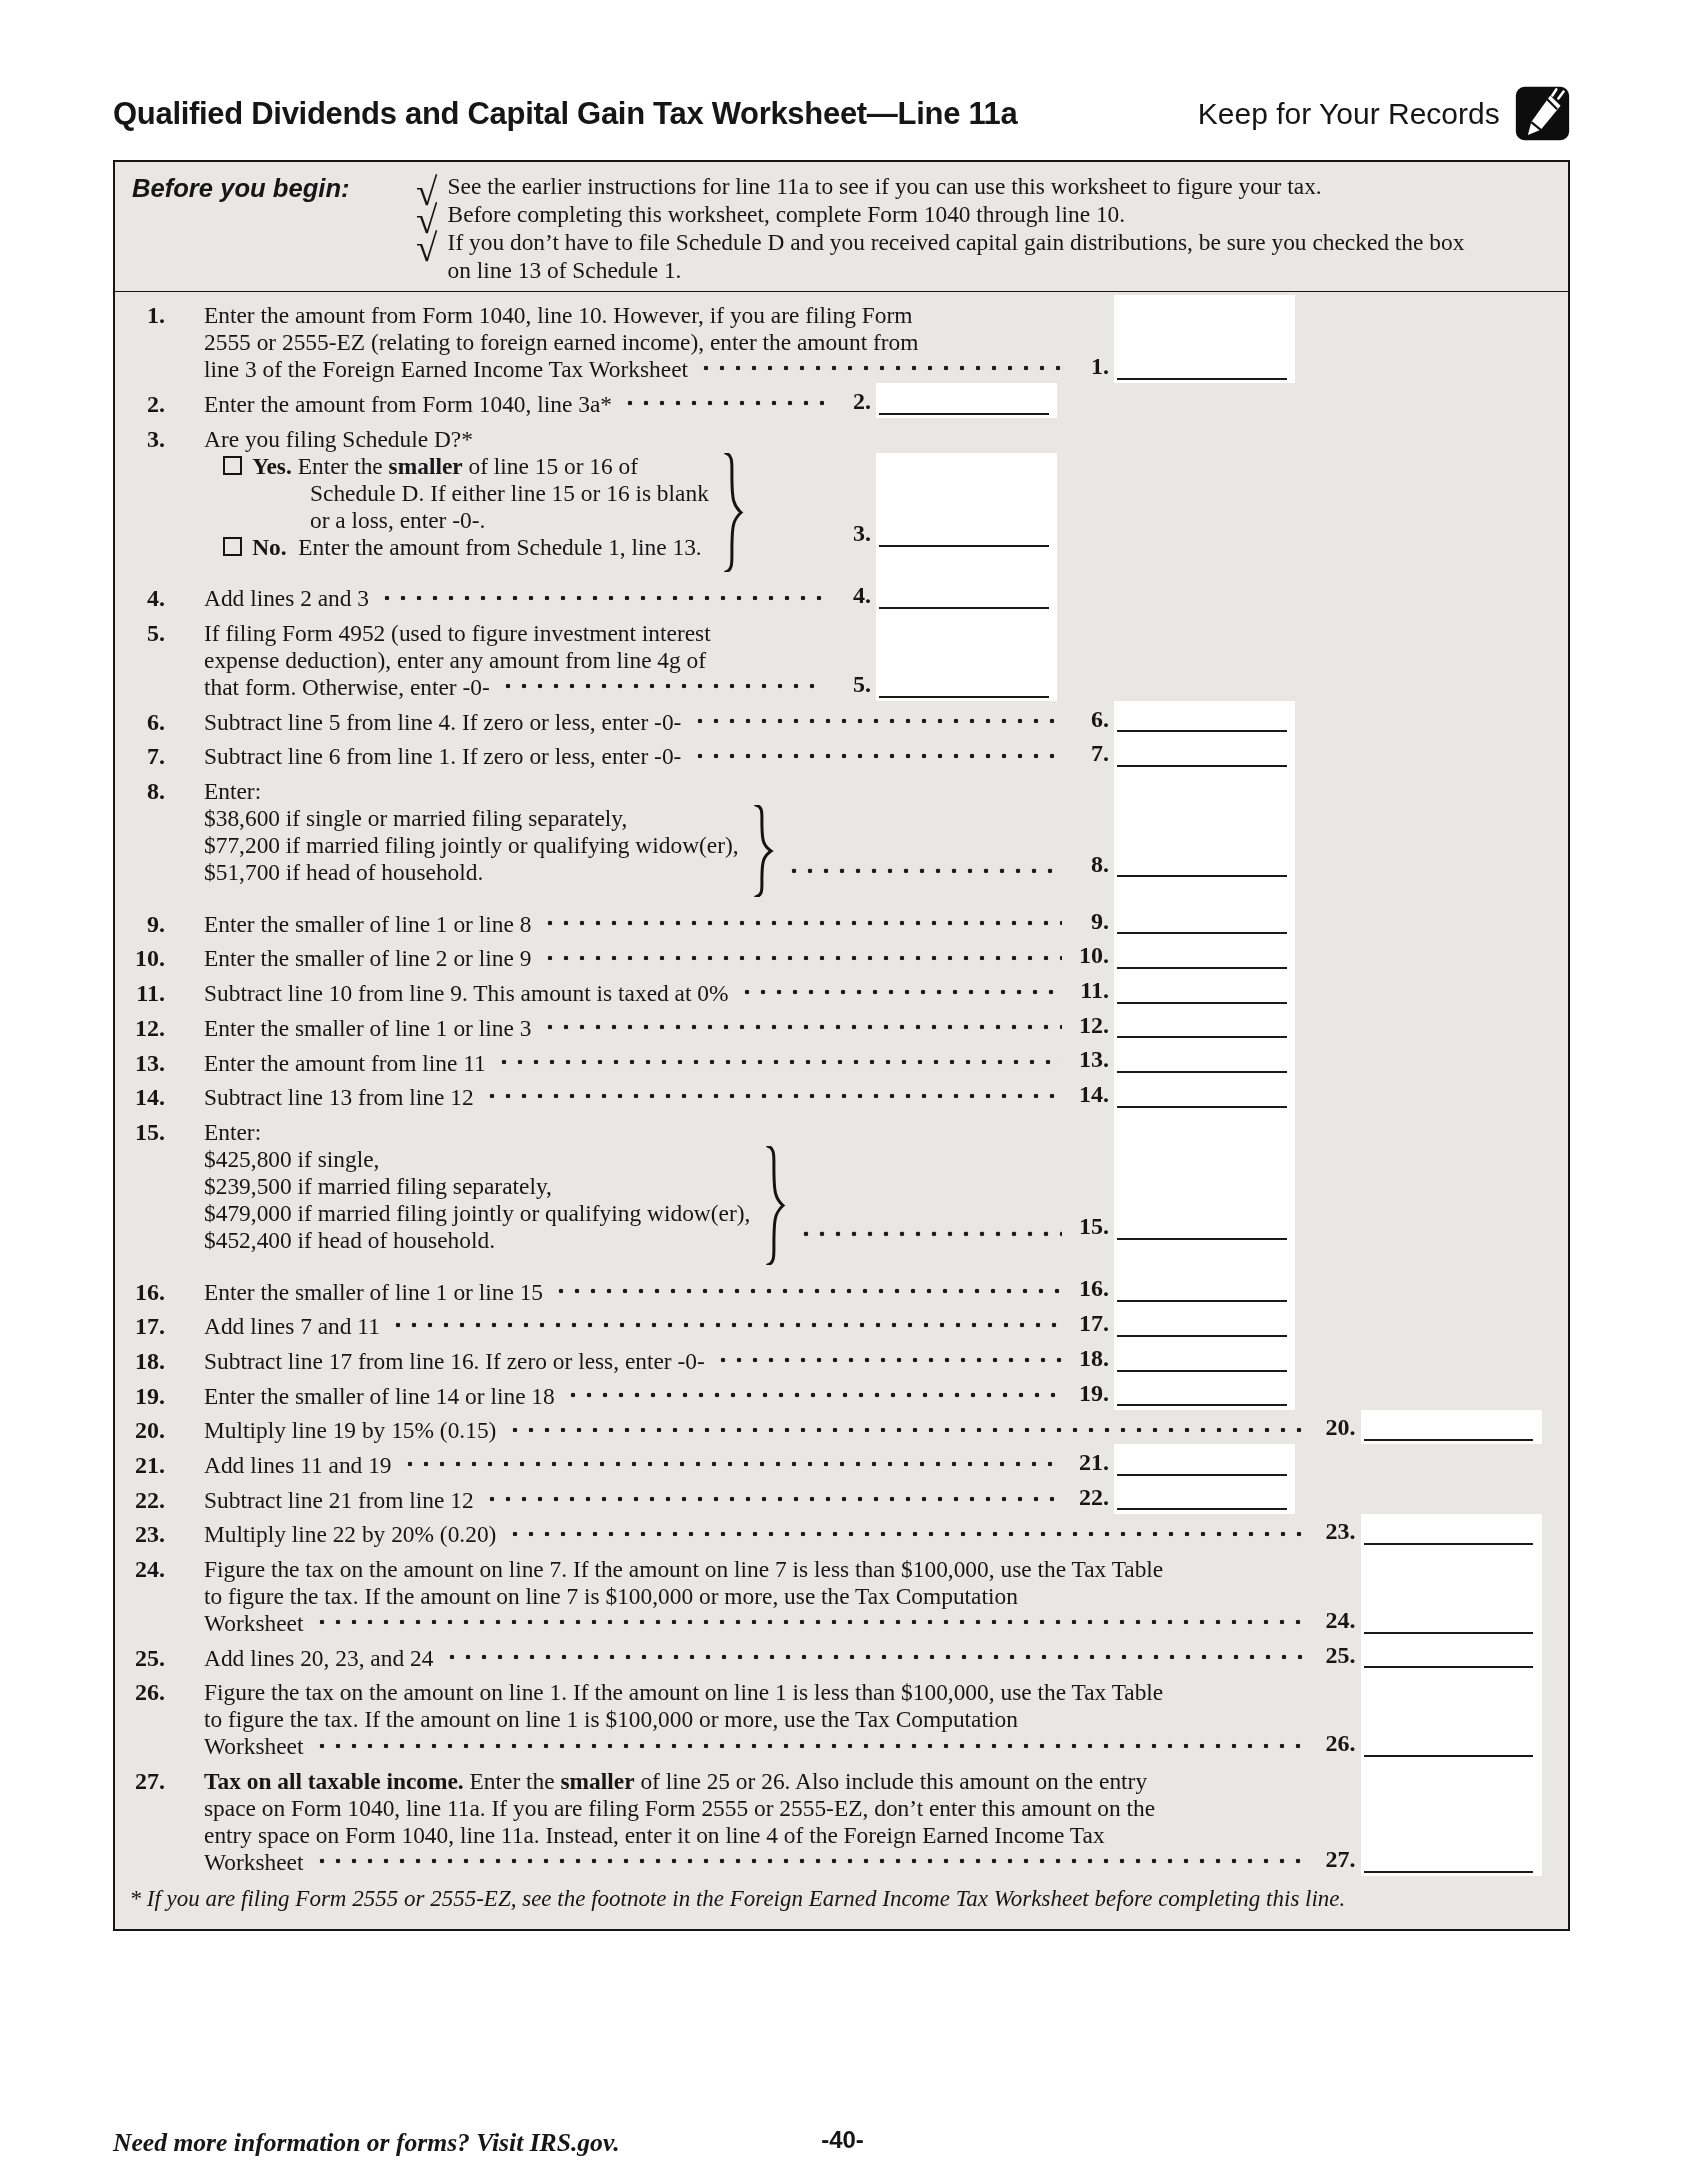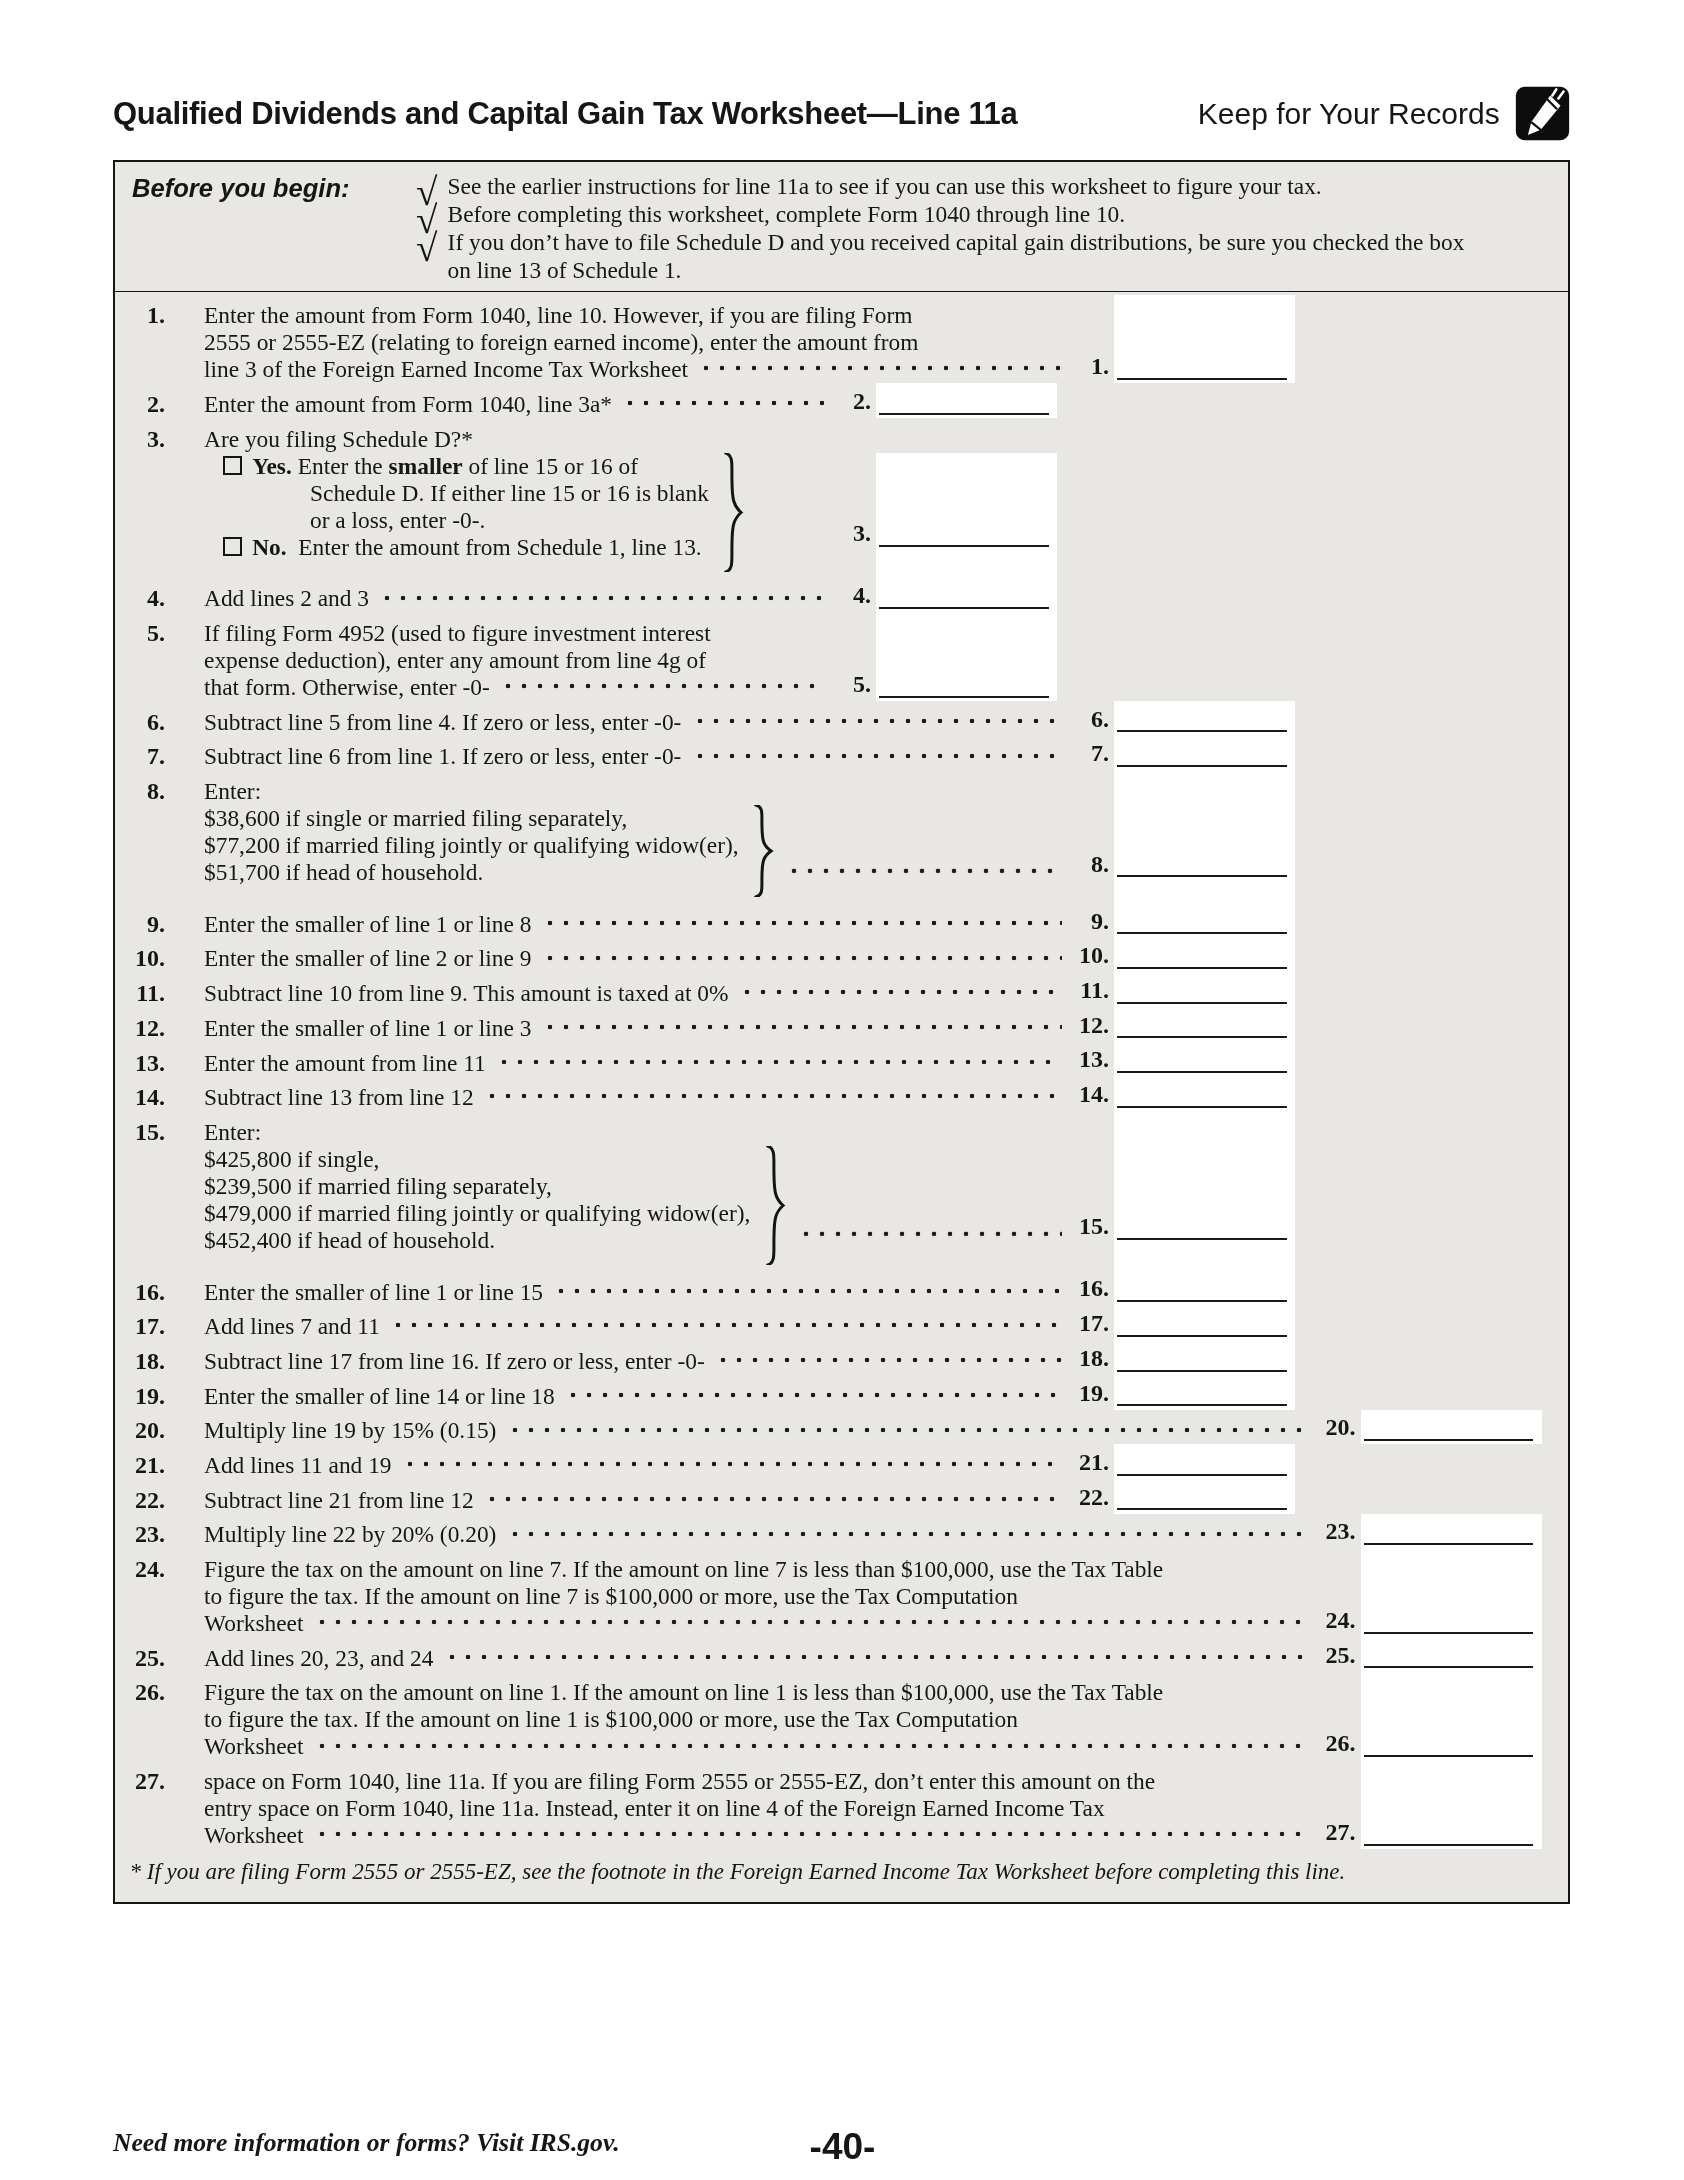--- a/index.html
+++ b/index.html
@@ -72,21 +72,21 @@
   .r3{--ab:31px;}
   .r3 .fill{top:35px;}
   .r8{--ab:25.6px;}
   .r15{--ab:31px;}
 
   .footnote{font-style:italic;font-size:23px;padding:10.2px 0 17px 14.5px;}
 
   
   .footer-left{position:absolute;left:113px;top:2128px;font-weight:bold;font-style:italic;font-size:25.6px;}
   .footer-page{position:absolute;left:50%;transform:translateX(-50%);top:2126px;
-    font-family:"Liberation Sans",sans-serif;font-weight:bold;font-size:37px;}
+    font-family:"Liberation Sans",sans-serif;font-weight:bold;font-size:24px;}
   b{font-weight:bold;text-align:center;}
 </style>
 </head>
 <body>
 
 <div class="page">
 
 
   <div class="titlerow">
     <div class="wtitle">Qualified Dividends and Capital Gain Tax Worksheet—Line 11a</div>
@@ -603,20 +603,21 @@
           </div>
           <div class="amtcell">
             <div class="fill"></div>
             <div class="uline"></div>
           </div>
           <div class="sp"></div>
         </div>
         <div class="row colC r27">
           <div class="num">27.</div>
           <div class="main">
+            <div class="tl"><b>Tax on all taxable income.</b> Enter the <b>smaller</b> of line 25 or 26. Also include this amount on the entry</div>
             <div class="tl">space on Form 1040, line 11a. If you are filing Form 2555 or 2555-EZ, don’t enter this amount on the</div>
             <div class="tl">entry space on Form 1040, line 11a. Instead, enter it on line 4 of the Foreign Earned Income Tax</div>
             <div class="tl leadline">
               <span class="lt">Worksheet</span>
               <div class="dots"></div>
             </div>
           </div>
           <div class="amtlabel">
             <span>27.</span>
           </div>

